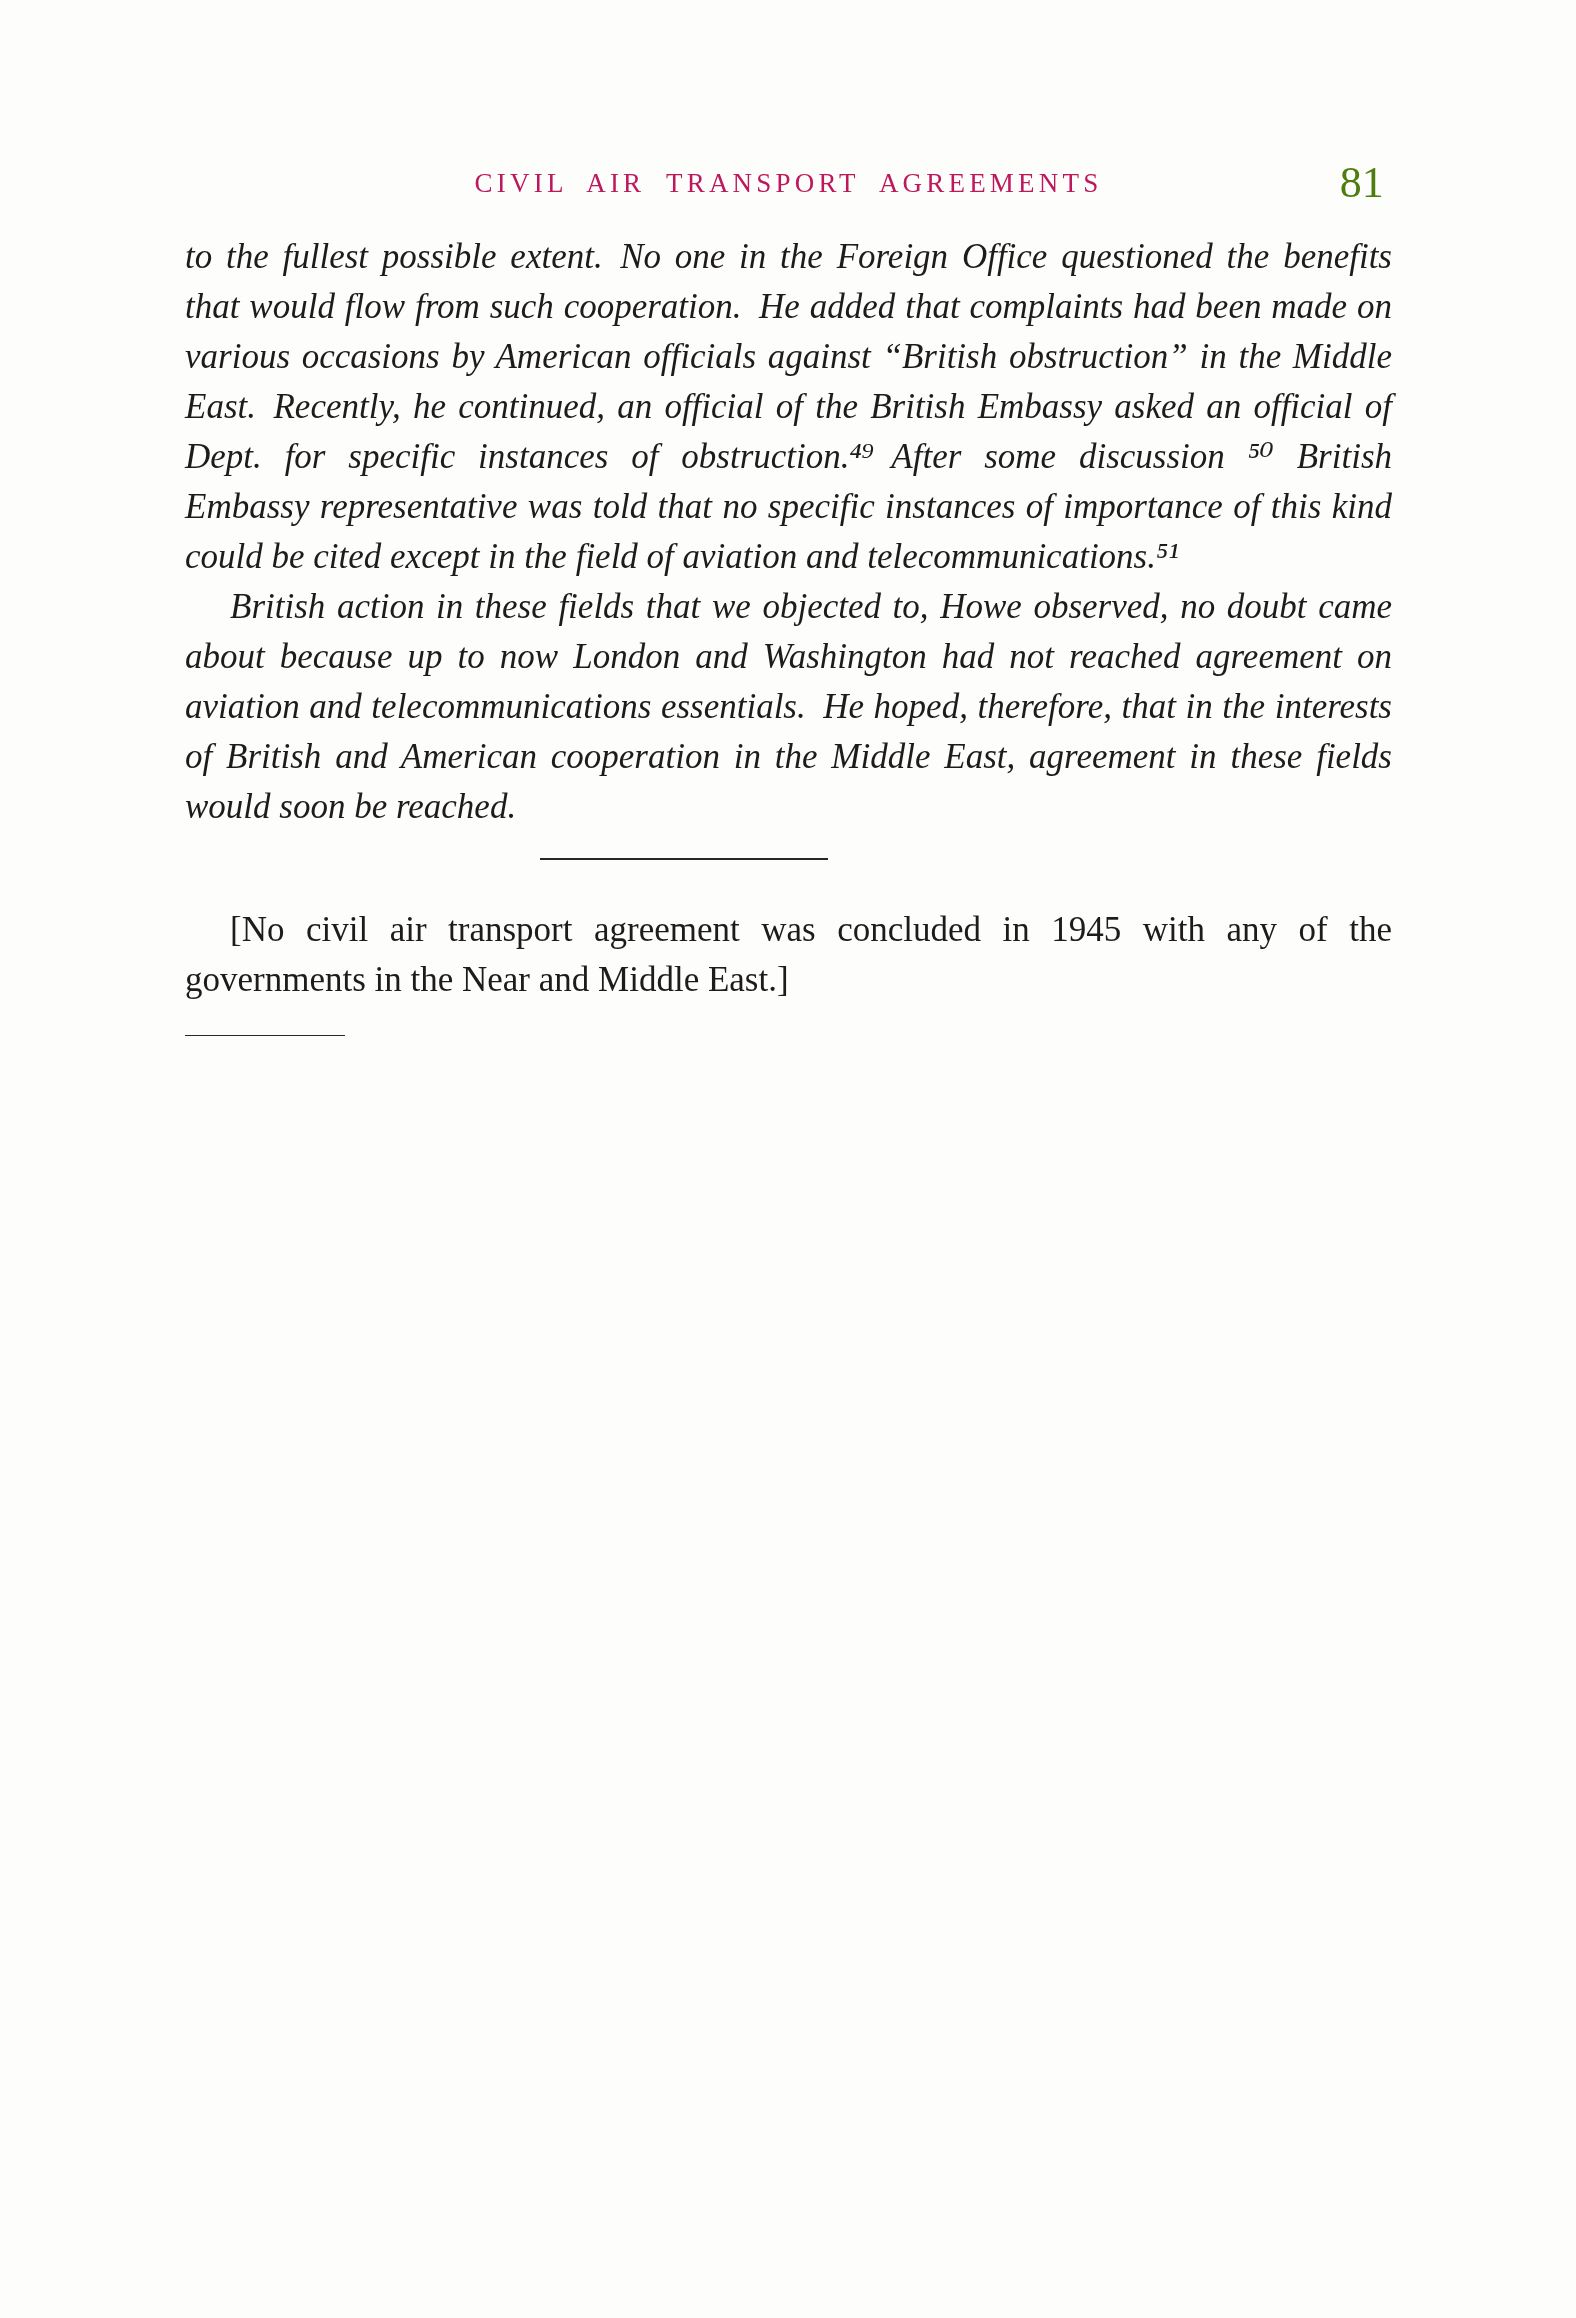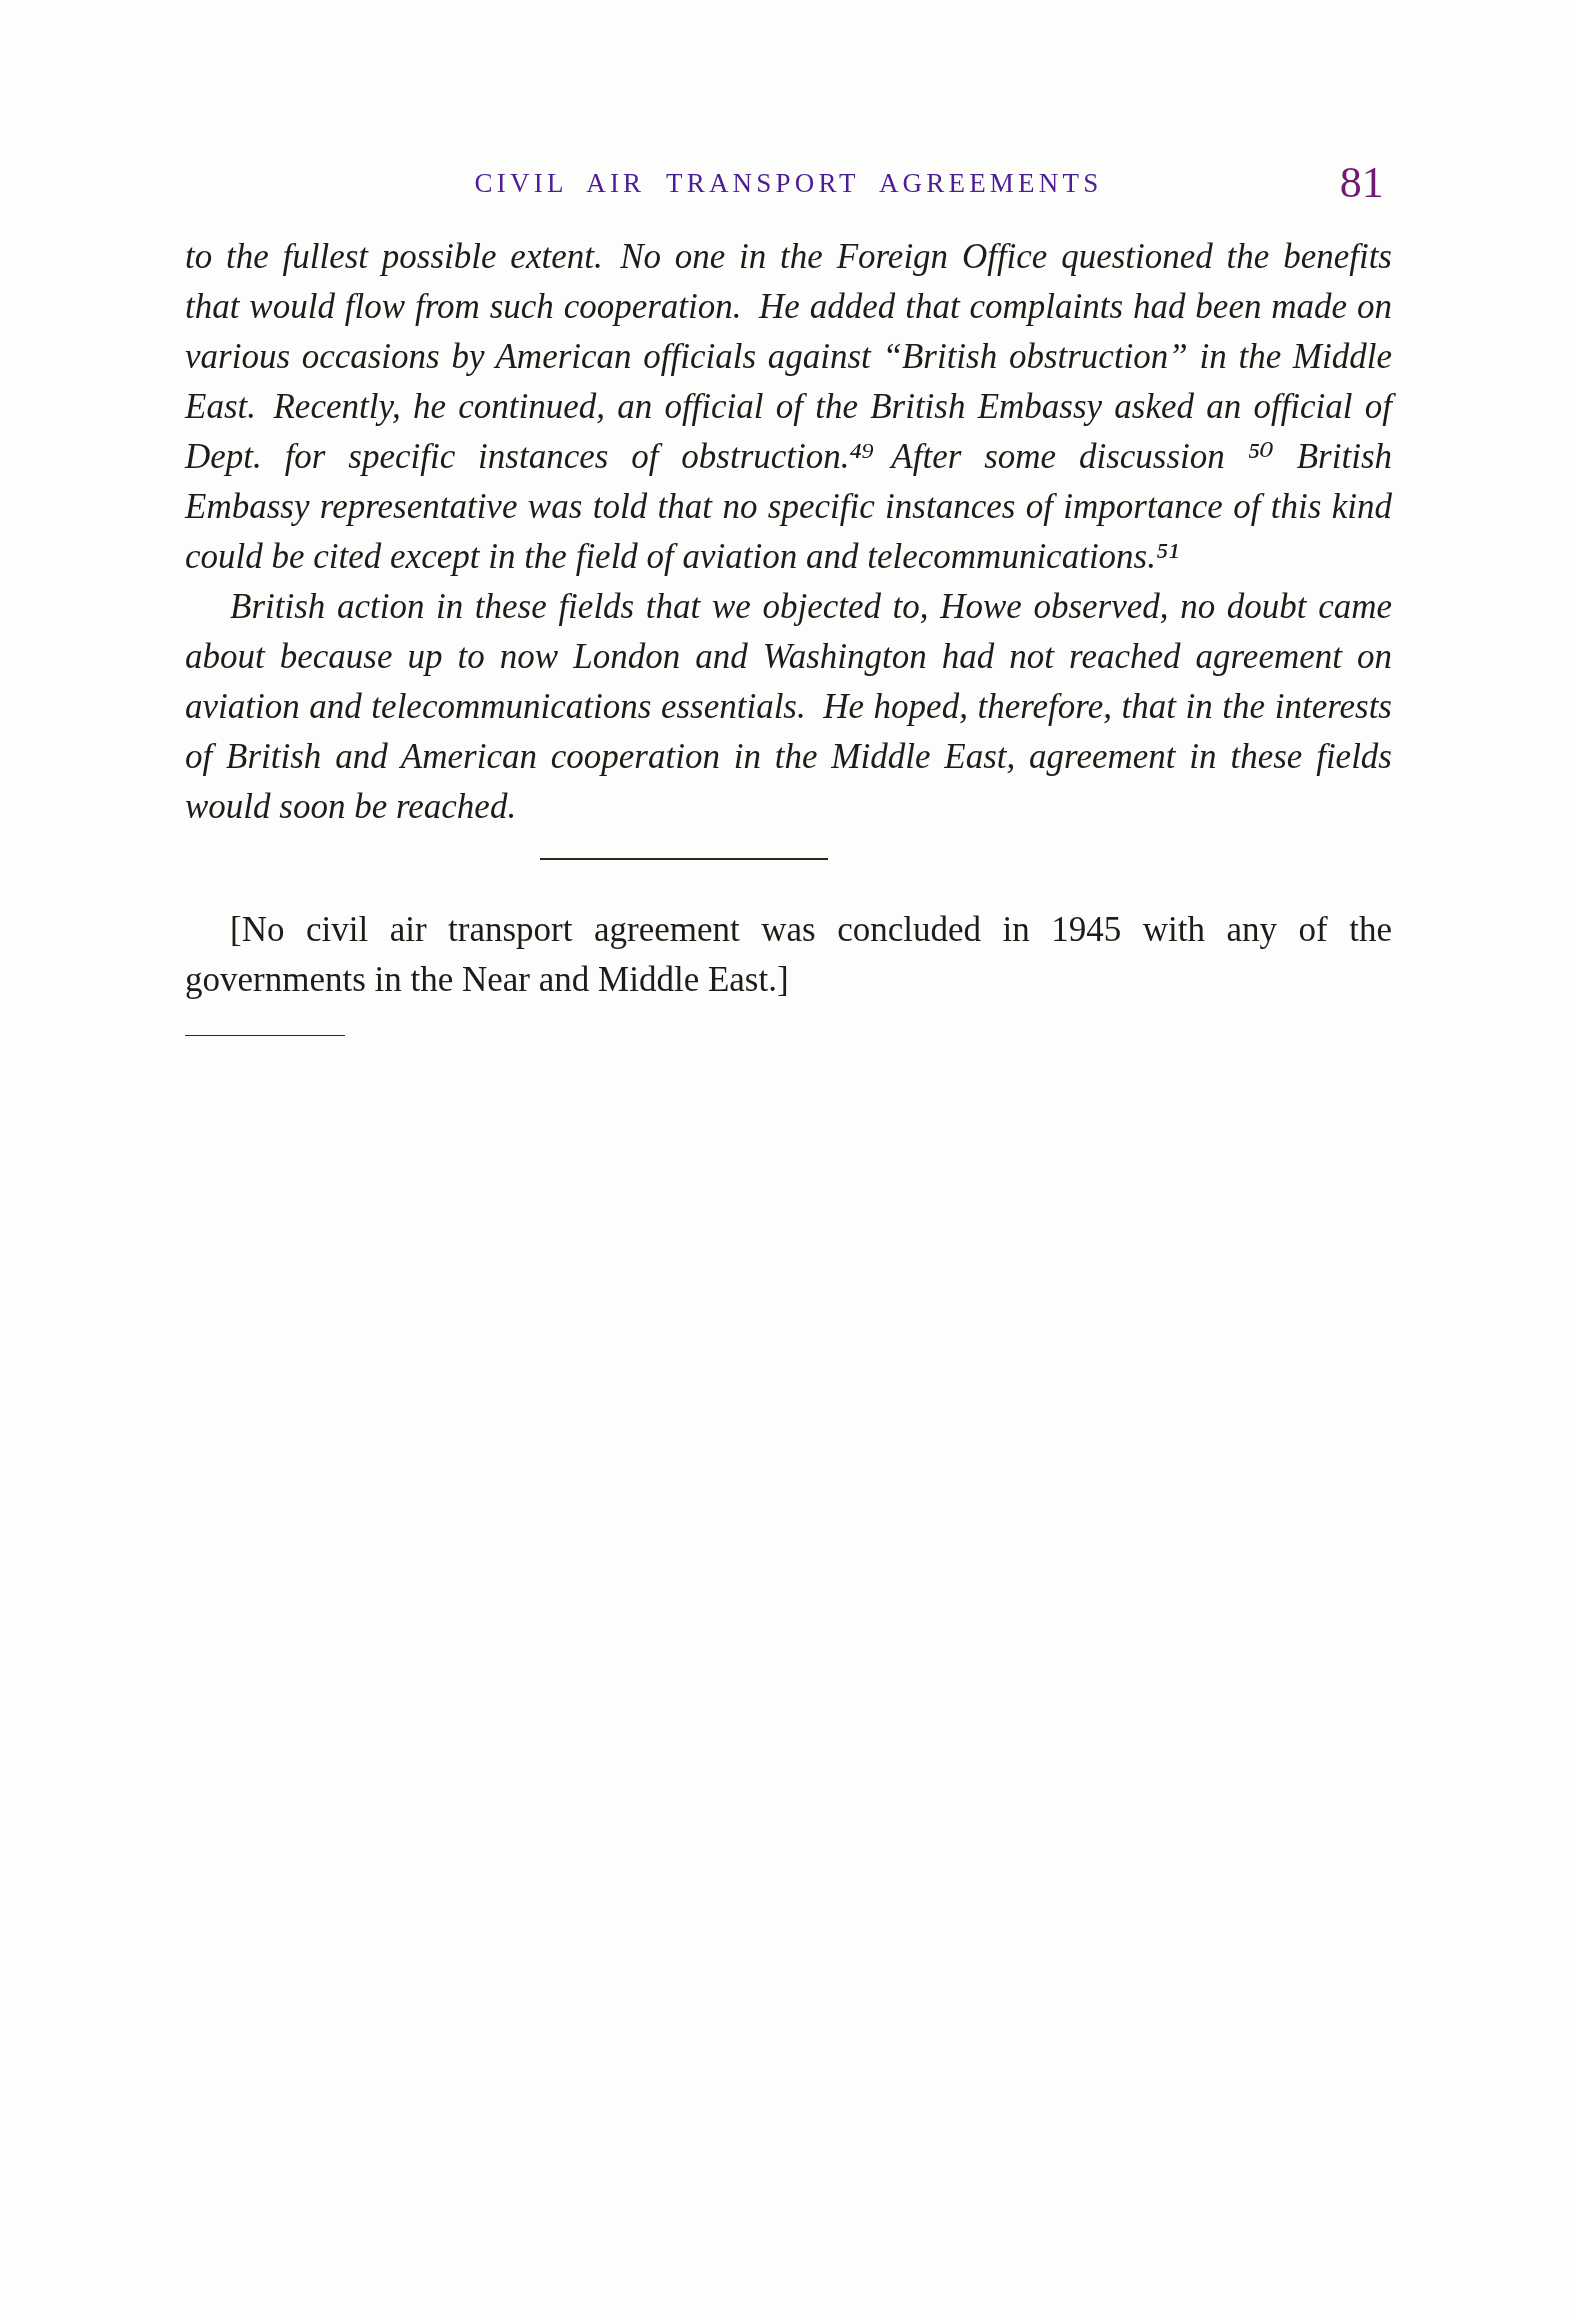--- a/index.html
+++ b/index.html
@@ -27,28 +27,28 @@
   }
   .head-title {
     position: absolute;
     left: 0;
     right: 0;
     bottom: 4.6px;
     text-align: center;
     font-size: 27px;
     letter-spacing: 4.2px;
     word-spacing: 10.2px;
-    color: #4c1d95;
+    color: #be185d;
   }
   .page-number {
     position: absolute;
     right: 8.3px;
     bottom: -3.7px;
     font-size: 44px;
-    color: #701a75;
+    color: #4d7c0f;
   }
 
   
   .text-block {
     font-size: 35px;
     line-height: 50px;
   }
   .body-para {
     margin: 0;
     text-align: justify;

